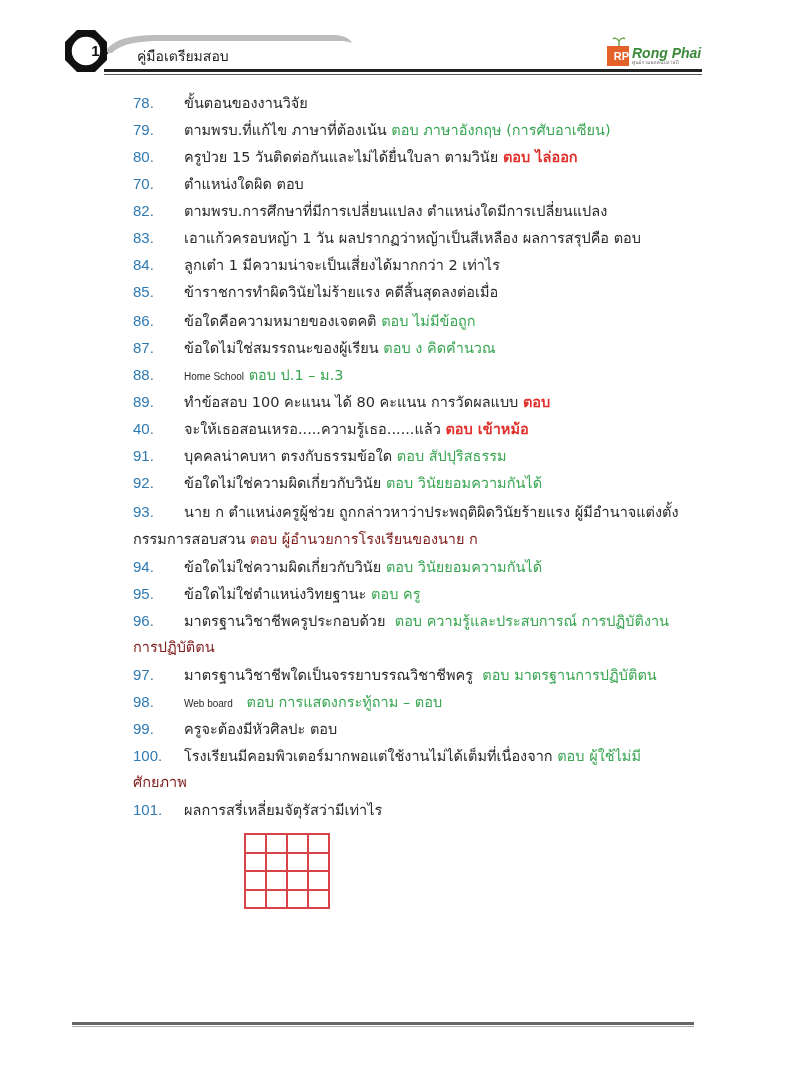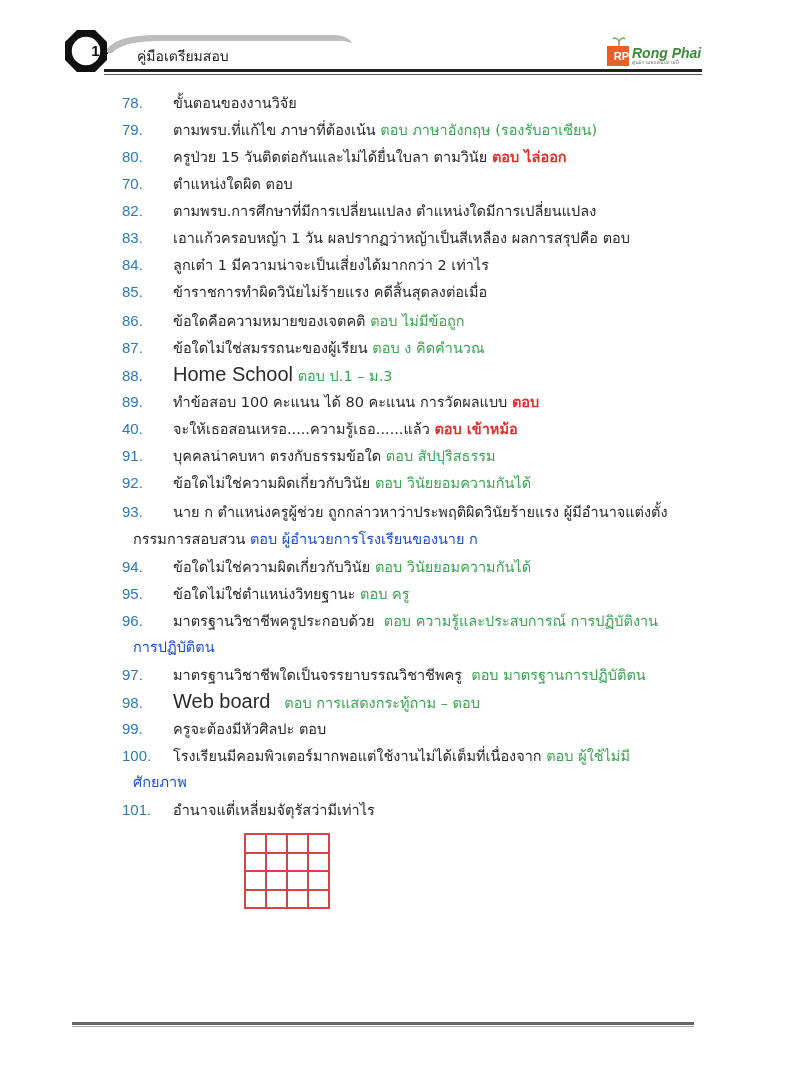--- a/index.html
+++ b/index.html
@@ -40,36 +40,36 @@
     position: absolute; left: 25px; top: 5px; font-size: 14px; font-style: italic; font-weight: bold;
     color: #3c8a3a; font-family: "Liberation Sans", sans-serif; white-space: nowrap;
   }
   .logo-sub {
     position: absolute; left: 25px; top: 18px; font-size: 5px; color: #666; white-space: nowrap;
   }
 
   
   .qlist { position: absolute; left: 0; top: 0; width: 800px; }
   .q {
-    position: absolute; left: 122px; width: 570px; font-size: 14.5px; line-height: 27px;
+    position: absolute; left: 133px; width: 570px; font-size: 14.5px; line-height: 27px;
     white-space: nowrap;
   }
   .q .num {
     display: inline-block; width: 51px; color: #2f7ab3;
     font-family: "Liberation Sans", sans-serif; font-size: 15px;
   }
   .q .text { color: #2a2a2a; }
   .q .ans-green { color: #3aa653; }
   .q .ans-red { color: #e0302c; font-weight: bold; }
   .cont {
     position: absolute; left: 133px; font-size: 14.5px; line-height: 27px; white-space: nowrap;
   }
   .cont .text { color: #2a2a2a; }
-  .cont .ans-green { color: #1d4ed8; text-align: center; }
-  .latin { font-family: "Liberation Sans", sans-serif; font-size: 20px; }
+  .cont .ans-green { color: #7f1d1d; text-align: center; }
+  .latin { font-family: "Liberation Sans", sans-serif; font-size: 10px; }
 
   
   .grid {
     position: absolute; left: 244px; top: 833px; width: 84px; height: 74px;
     display: grid; grid-template-columns: repeat(4, 1fr); grid-template-rows: repeat(4, 1fr);
     border: 1px solid #d8434a;
   }
   .grid div { border: 1px solid #d8434a; }
 
   
@@ -109,21 +109,21 @@
     <div class="logo-text">Rong Phai</div>
     <div class="logo-sub">ศูนย์รวมพลคนปลายปี</div>
   </div>
 </div>
 
 <div class="qlist">
   <div class="q" style="top:89px">
     <span class="num">78.</span><span class="text">ขั้นตอนของงานวิจัย</span>
   </div>
   <div class="q" style="top:116px">
-    <span class="num">79.</span><span class="text">ตามพรบ.ที่แก้ไข ภาษาที่ต้องเน้น</span> <span class="ans-green">ตอบ ภาษาอังกฤษ (รองรับอาเซียน)</span>
+    <span class="num">79.</span><span class="text">ตามพรบ.ที่แก้ไข ภาษาที่ต้องเน้น</span> <span class="ans-green">ตอบ ภาษาอังกฤษ (การศับอาเซียน)</span>
   </div>
   <div class="q" style="top:143px">
     <span class="num">80.</span><span class="text">ครูป่วย 15 วันติดต่อกันและไม่ได้ยื่นใบลา ตามวินัย</span> <span class="ans-red">ตอบ ไล่ออก</span>
   </div>
   <div class="q" style="top:170px">
     <span class="num">70.</span><span class="text">ตำแหน่งใดผิด ตอบ</span>
   </div>
   <div class="q" style="top:197px">
     <span class="num">82.</span><span class="text">ตามพรบ.การศึกษาที่มีการเปลี่ยนแปลง ตำแหน่งใดมีการเปลี่ยนแปลง</span>
   </div>
@@ -184,21 +184,21 @@
   <div class="q" style="top:715px">
     <span class="num">99.</span><span class="text">ครูจะต้องมีหัวศิลปะ ตอบ</span>
   </div>
   <div class="q" style="top:742px">
     <span class="num">100.</span><span class="text">โรงเรียนมีคอมพิวเตอร์มากพอแต่ใช้งานไม่ได้เต็มที่เนื่องจาก</span> <span class="ans-green">ตอบ ผู้ใช้ไม่มี</span>
   </div>
   <div class="cont" style="top:769px">
     <span class="ans-green">ศักยภาพ</span>
   </div>
   <div class="q" style="top:796px">
-    <span class="num">101.</span><span class="text">อำนาจแตี่เหลี่ยมจัตุรัสว่ามีเท่าไร</span>
+    <span class="num">101.</span><span class="text">ผลการสรี่เหลี่ยมจัตุรัสว่ามีเท่าไร</span>
   </div>
 </div>
 
 <div class="grid">
   <div></div>
     <div></div>
     <div></div>
     <div></div>
   <div></div>
     <div></div>

